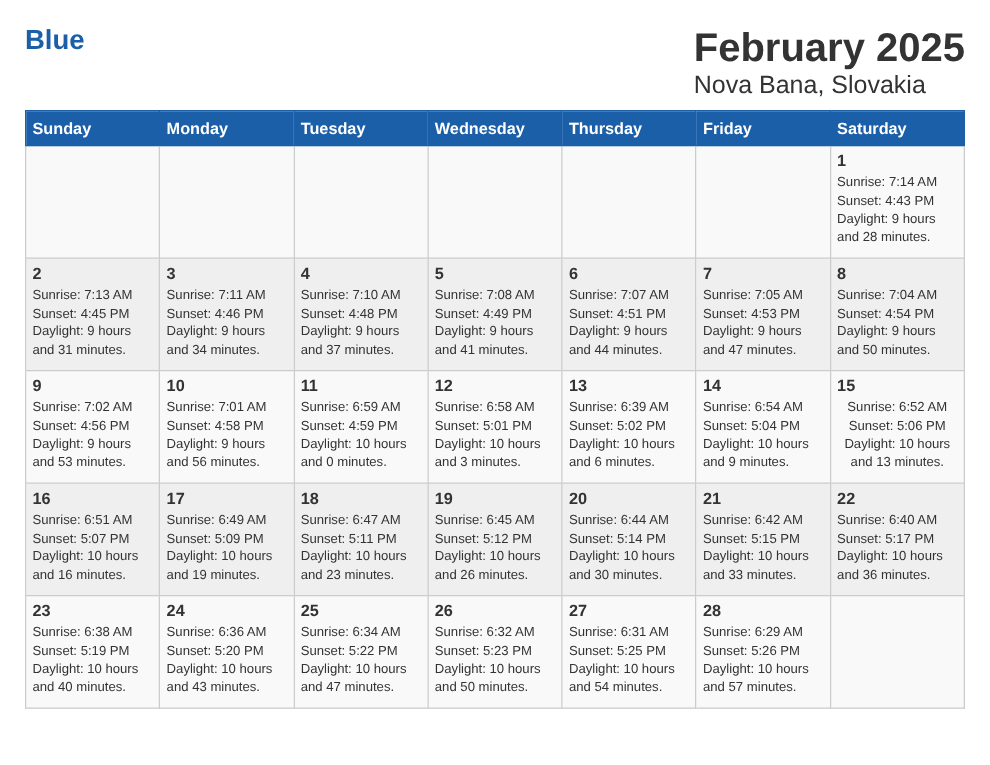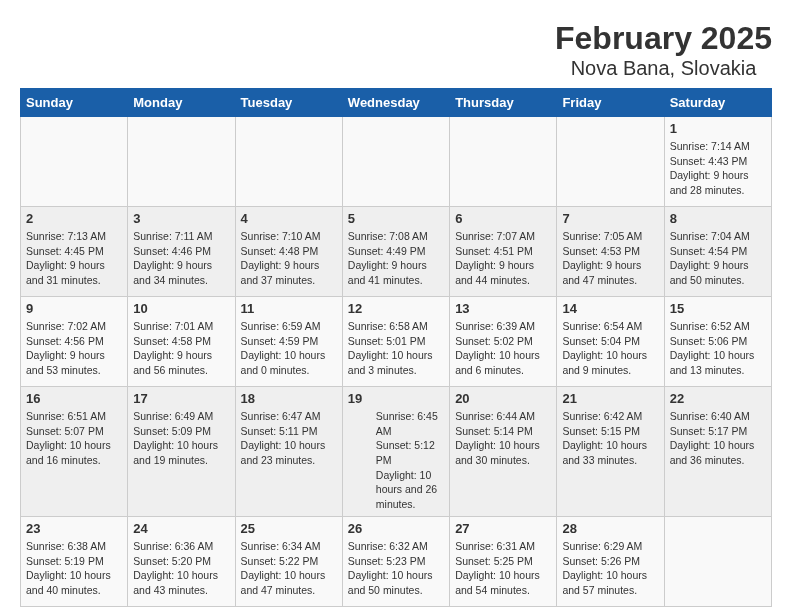--- a/index.html
+++ b/index.html
@@ -26,21 +26,21 @@
       line-height: 1.1;
     }
     .logo-general { color: #333; }
     .logo-blue { color: #1a5fa8; }
     .logo-icon {
       width: 18px;
       height: 18px;
       margin-left: 1px;
     }
     .title-block {
-      text-align: center;
+      text-align: left;
     }
     .month-year {
       font-size: 32px;
       font-weight: bold;
       color: #333;
     }
     .location {
       font-size: 20px;
       color: #333;
     }
@@ -84,20 +84,21 @@
     td.empty {
       background-color: inherit;
     }
   </style>
 </head>
 <body>
 
 <div class="header">
   <div class="logo">
     <div>
+      <div class="logo-text logo-blue">Blue</div>
     </div>
   </div>
   <div class="title-block">
     <div class="month-year">February 2025</div>
     <div class="location">Nova Bana, Slovakia</div>
   </div>
 </div>
 
 <table>
   <thead>
@@ -202,21 +203,21 @@
 Daylight: 10 hours and 6 minutes.</div>
         </td>
         <td>
           <div class="day-num">14</div>
           <div class="day-detail" style="white-space: pre-line;">Sunrise: 6:54 AM
 Sunset: 5:04 PM
 Daylight: 10 hours and 9 minutes.</div>
         </td>
         <td>
           <div class="day-num">15</div>
-          <div class="day-detail" style="white-space: pre-line;">Sunrise: 6:52 AM
+          <div class="day-detail" style="white-space: pre-line; text-align: center;">Sunrise: 6:52 AM
 Sunset: 5:06 PM
 Daylight: 10 hours and 13 minutes.</div>
         </td>
       </tr>
       <tr>
         <td>
           <div class="day-num">16</div>
           <div class="day-detail" style="white-space: pre-line;">Sunrise: 6:51 AM
 Sunset: 5:07 PM
 Daylight: 10 hours and 16 minutes.</div>
@@ -228,21 +229,21 @@
 Daylight: 10 hours and 19 minutes.</div>
         </td>
         <td>
           <div class="day-num">18</div>
           <div class="day-detail" style="white-space: pre-line;">Sunrise: 6:47 AM
 Sunset: 5:11 PM
 Daylight: 10 hours and 23 minutes.</div>
         </td>
         <td>
           <div class="day-num">19</div>
-          <div class="day-detail" style="white-space: pre-line; margin-left: 28px;">Sunrise: 6:45 AM
+          <div class="day-detail" style="white-space: pre-line;">Sunrise: 6:45 AM
 Sunset: 5:12 PM
 Daylight: 10 hours and 26 minutes.</div>
         </td>
         <td>
           <div class="day-num">20</div>
           <div class="day-detail" style="white-space: pre-line;">Sunrise: 6:44 AM
 Sunset: 5:14 PM
 Daylight: 10 hours and 30 minutes.</div>
         </td>
         <td>

